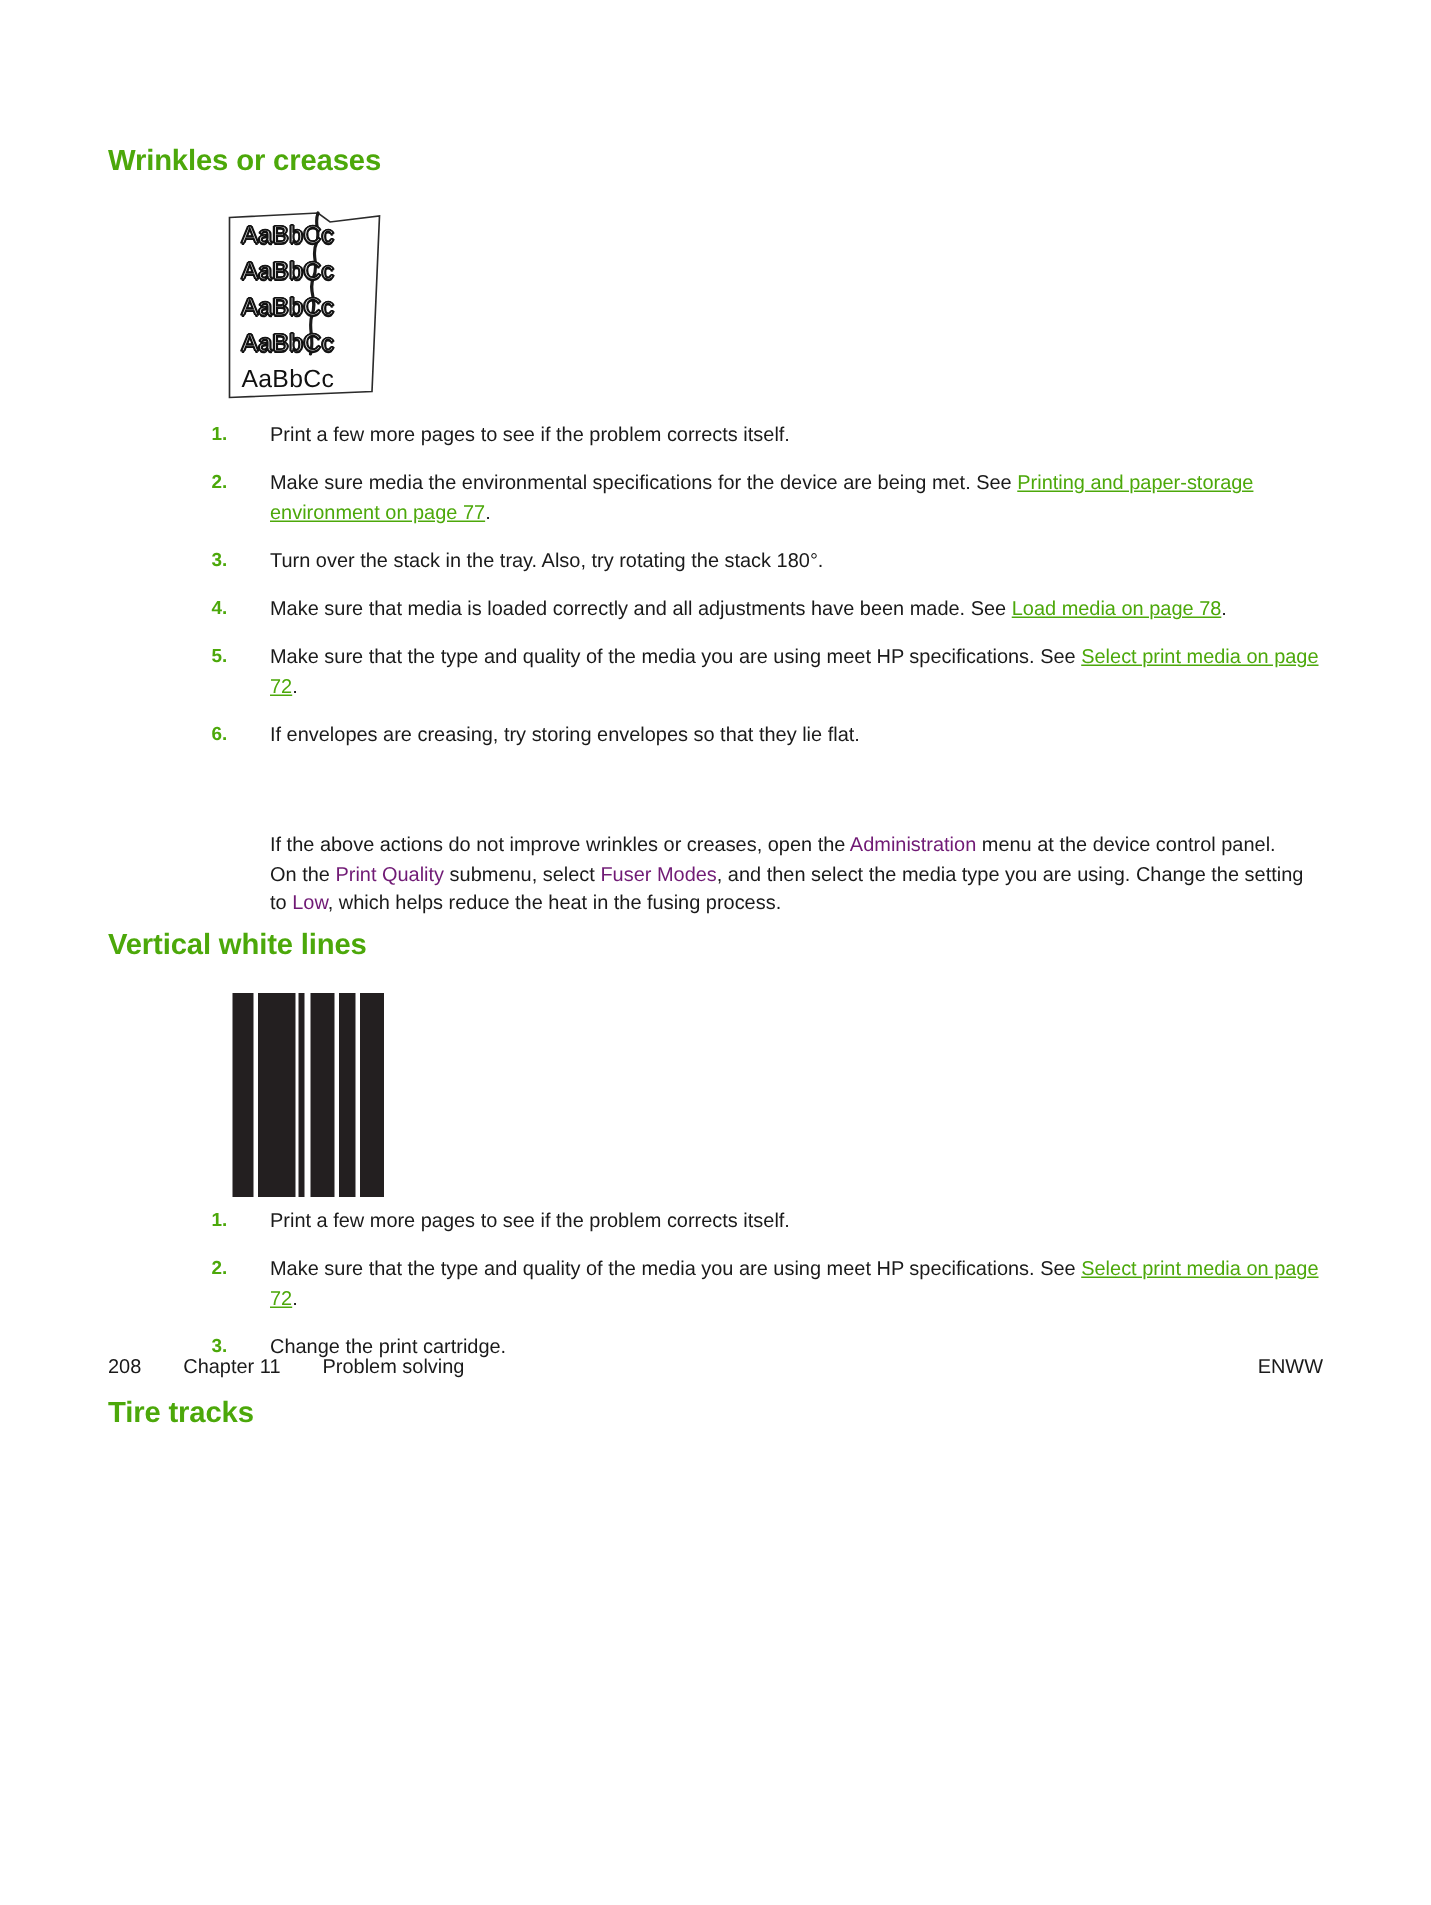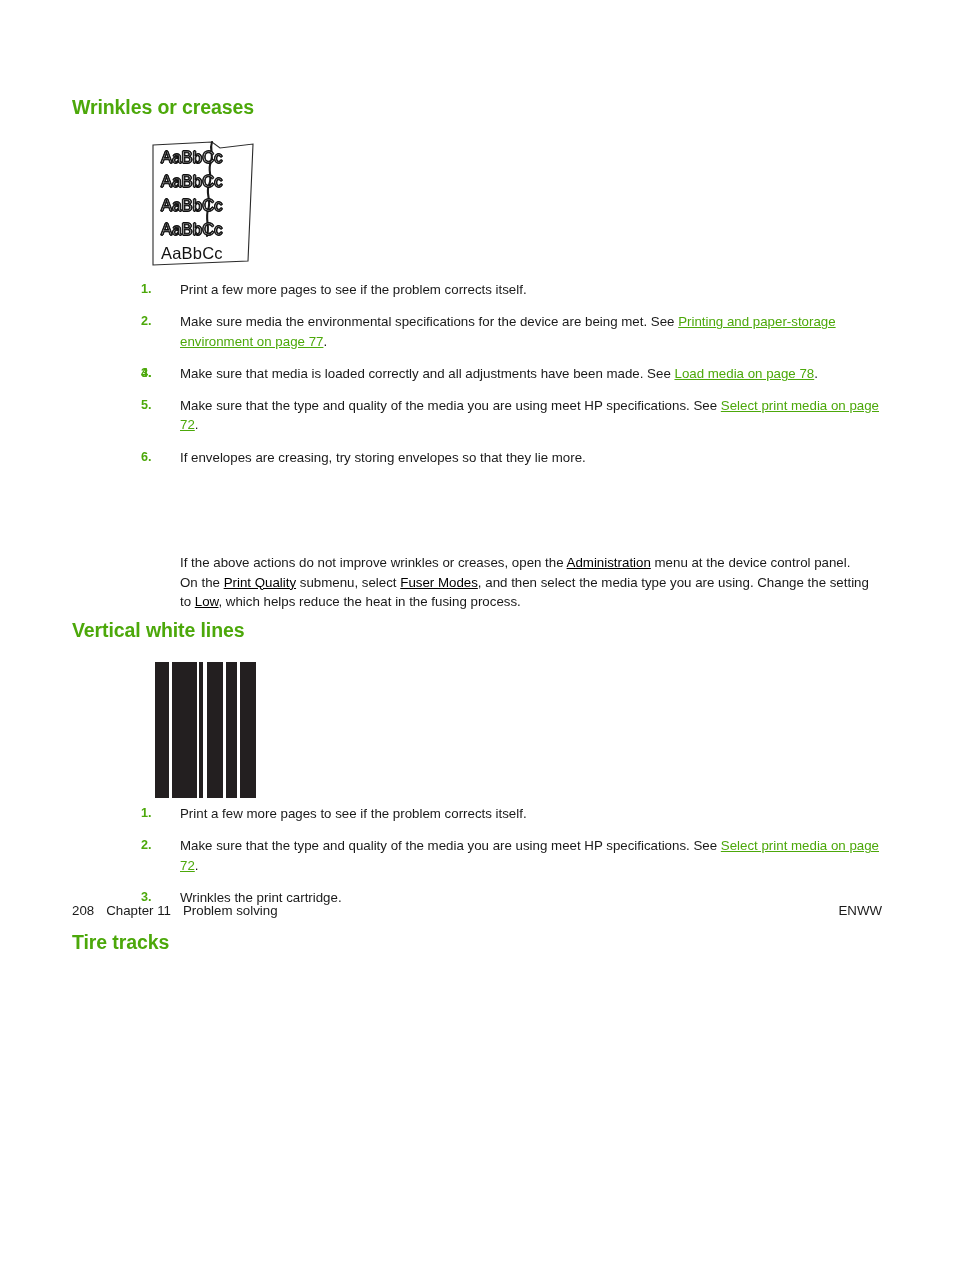--- a/index.html
+++ b/index.html
@@ -64,37 +64,36 @@
     color: #4CA80A;
     font-weight: bold;
     font-size: 12.6px;
   }
   a.xref, .xref {
     color: #4CA80A;
     text-decoration: underline;
     text-decoration-color: #4CA80A;
   }
   .term {
-    color: #000000;
-    text-decoration: underline;
+    color: #701a75;
   }
 
   
   .footer {
     position: absolute;
     bottom: 48px;
     left: 72px;
     right: 72px;
     font-size: 13.3px;
     color: #1a1a1a;
     display: flex;
     justify-content: space-between;
     align-items: baseline;
   }
-  .footer-left { display: flex; gap: 0; white-space: nowrap; }
+  .footer-left { display: flex; gap: 16px; white-space: nowrap; }
   .footer-left span { margin-right: 12px; }
   .footer-left span:last-child { margin-right: 16px; }
 
   
   .wrinkle-box {
     position: absolute;
     left: 152px;
     top: 140px;
     width: 103px;
     height: 126px;
@@ -196,43 +195,43 @@
       <div>AaBbCc</div>
       <div>AaBbCc</div>
       <div>AaBbCc</div>
       <div class="solidline">AaBbCc</div>
     </div>
   </div>
 
   <ol class="olist" id="list-wrinkles" style="left:128px; top:280px; width:752px;">
       <li><span class="num">1.</span><span><span>Print a few more pages to see if the problem corrects itself.</span></span></li>
       <li><span class="num">2.</span><span><span>Make sure media the environmental specifications for the device are being met. See </span><a class="xref" href="#">Printing and paper-storage environment on page 77</a><span>.</span></span></li>
-      <li><span class="num">3.</span></li>
+      <li><span class="num">3.</span><span><span>Turn over the stack in the tray. Also, try rotating the stack 180°.</span></span></li>
       <li><span class="num">4.</span><span><span>Make sure that media is loaded correctly and all adjustments have been made. See </span><a class="xref" href="#">Load media on page 78</a><span>.</span></span></li>
       <li><span class="num">5.</span><span><span>Make sure that the type and quality of the media you are using meet HP specifications. See </span><a class="xref" href="#">Select print media on page 72</a><span>.</span></span></li>
-      <li><span class="num">6.</span><span><span>If envelopes are creasing, try storing envelopes so that they lie more.</span></span></li>
+      <li><span class="num">6.</span><span><span>If envelopes are creasing, try storing envelopes so that they lie flat.</span></span></li>
     </ol>
 
   <p class="body-text" id="para-wrinkles" style="left:180px; top:540px; width:690px;"><span>If the above actions do not improve wrinkles or creases, open the </span><span class="term">Administration</span><span> menu at the device control panel. On the </span><span class="term">Print Quality</span><span> submenu, select </span><span class="term">Fuser Modes</span><span>, and then select the media type you are using. Change the setting to </span><span class="term">Low</span><span>, which helps reduce the heat in the fusing process.</span></p>
 
   <h2 class="section-heading" style="left:72px; top:619px;">Vertical white lines</h2>
 
   <div class="vwl-box">
     <i style="left:14px;  width:3px;"></i>
     <i style="left:42px;  width:2px;"></i>
     <i style="left:48px;  width:4px;"></i>
     <i style="left:68px;  width:3px;"></i>
     <i style="left:82px;  width:3px;"></i>
     <i style="left:101px; width:4px;"></i>
   </div>
 
   <ol class="olist" id="list-vwl" style="left:128px; top:804px; width:752px;">
       <li><span class="num">1.</span><span><span>Print a few more pages to see if the problem corrects itself.</span></span></li>
       <li><span class="num">2.</span><span><span>Make sure that the type and quality of the media you are using meet HP specifications. See </span><a class="xref" href="#">Select print media on page 72</a><span>.</span></span></li>
-      <li><span class="num">3.</span><span><span>Wrinkles the print cartridge.</span></span></li>
+      <li><span class="num">3.</span><span><span>Change the print cartridge.</span></span></li>
     </ol>
 
   <h2 class="section-heading" style="left:72px; top:931px;">Tire tracks</h2>
 
   <div class="tire-box">
     <div class="box-border"></div>
     <div class="tire-text">
       <div>AaBbCc</div>
       <div>AaBbCc</div>
       <div>AaBbCc</div>

